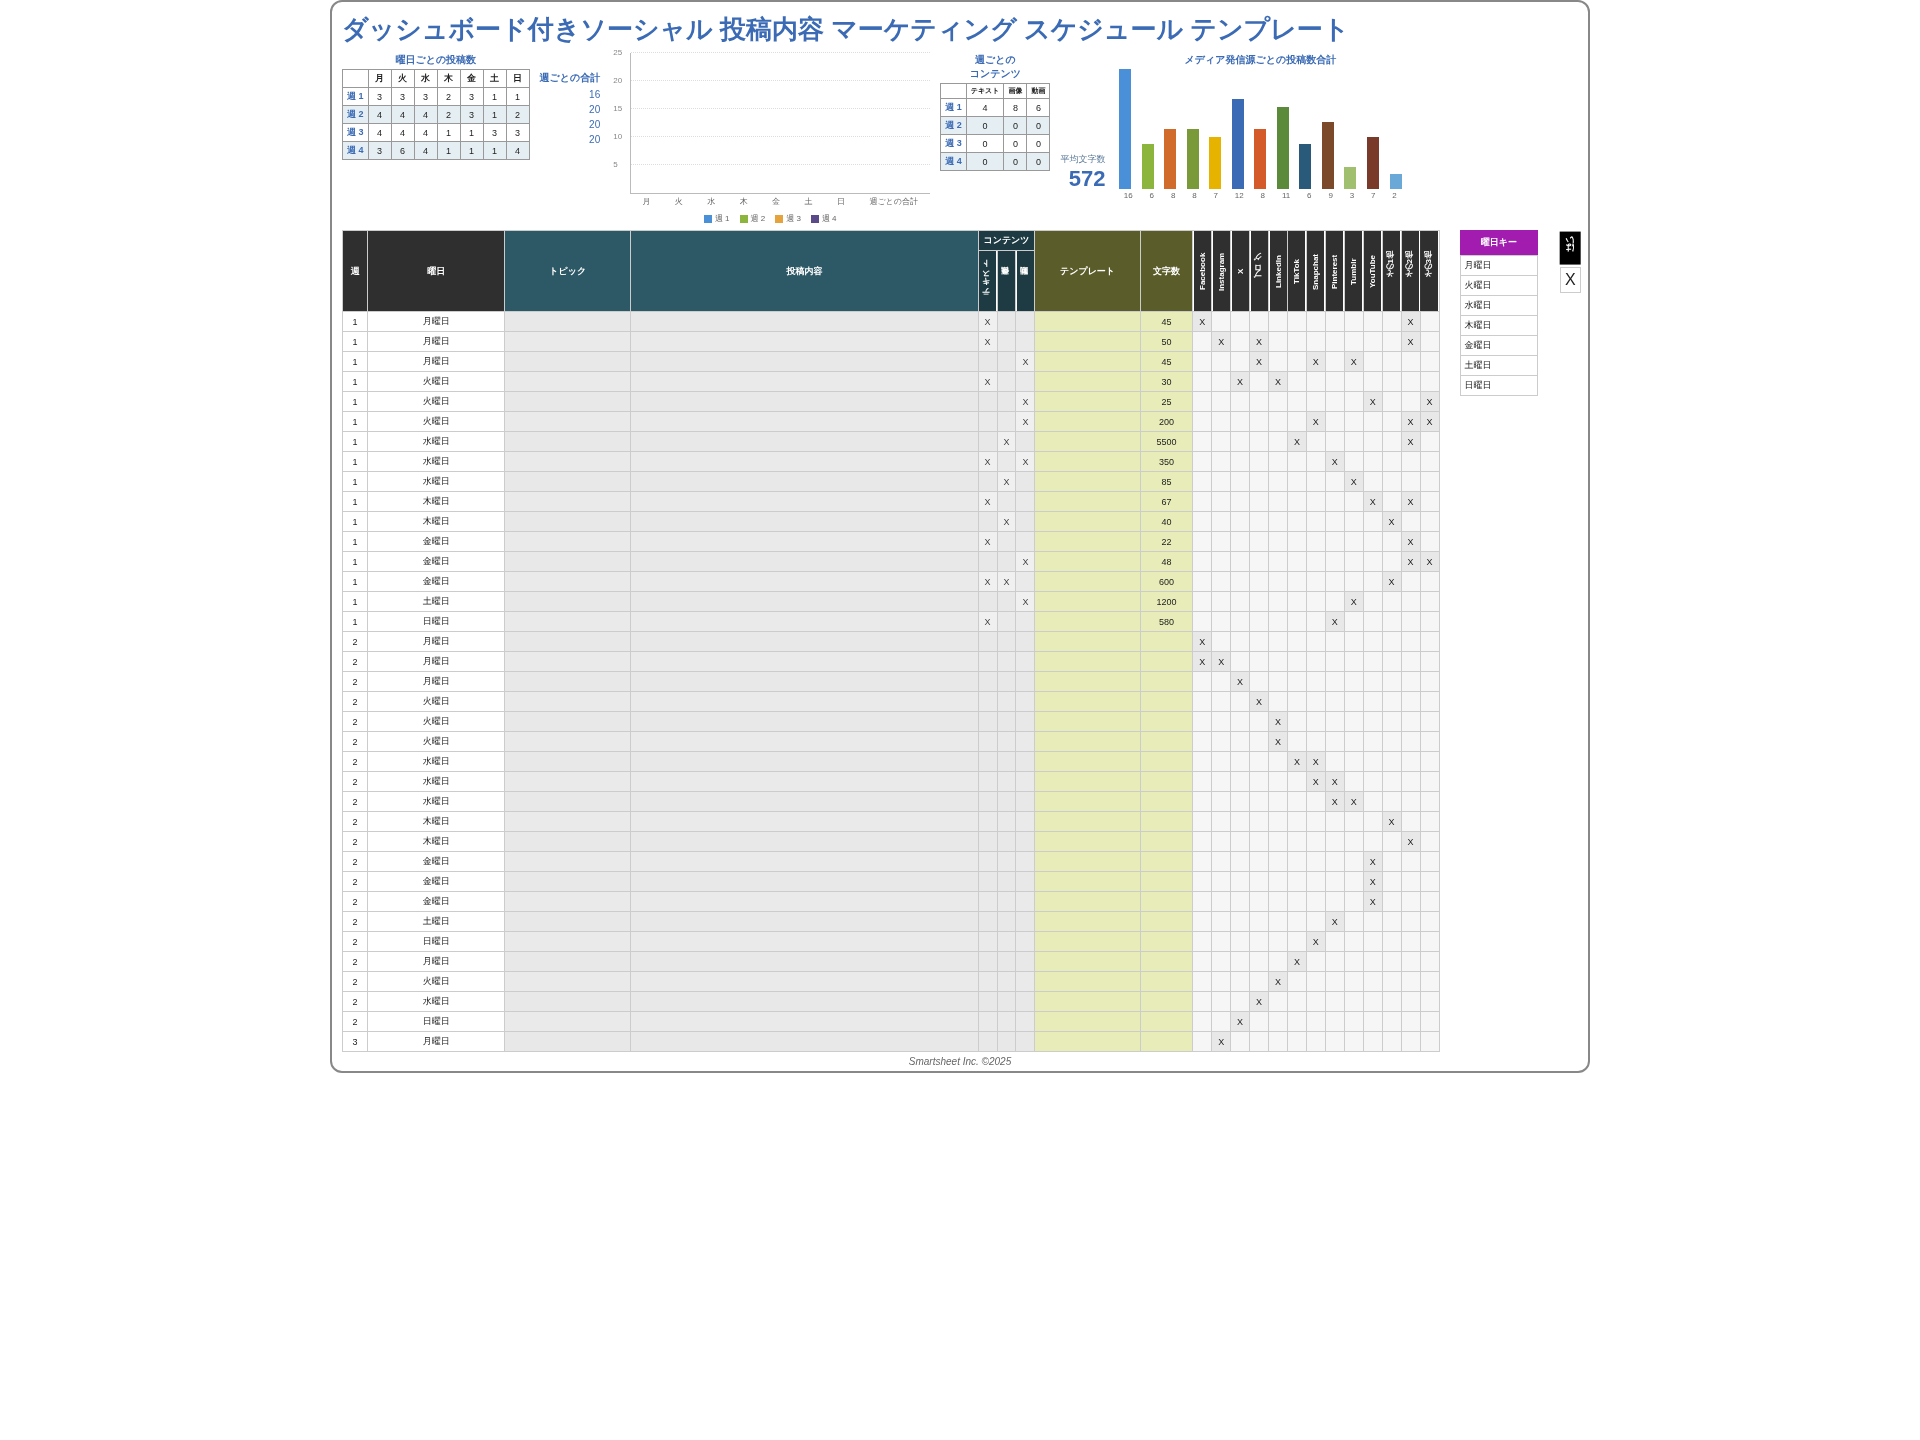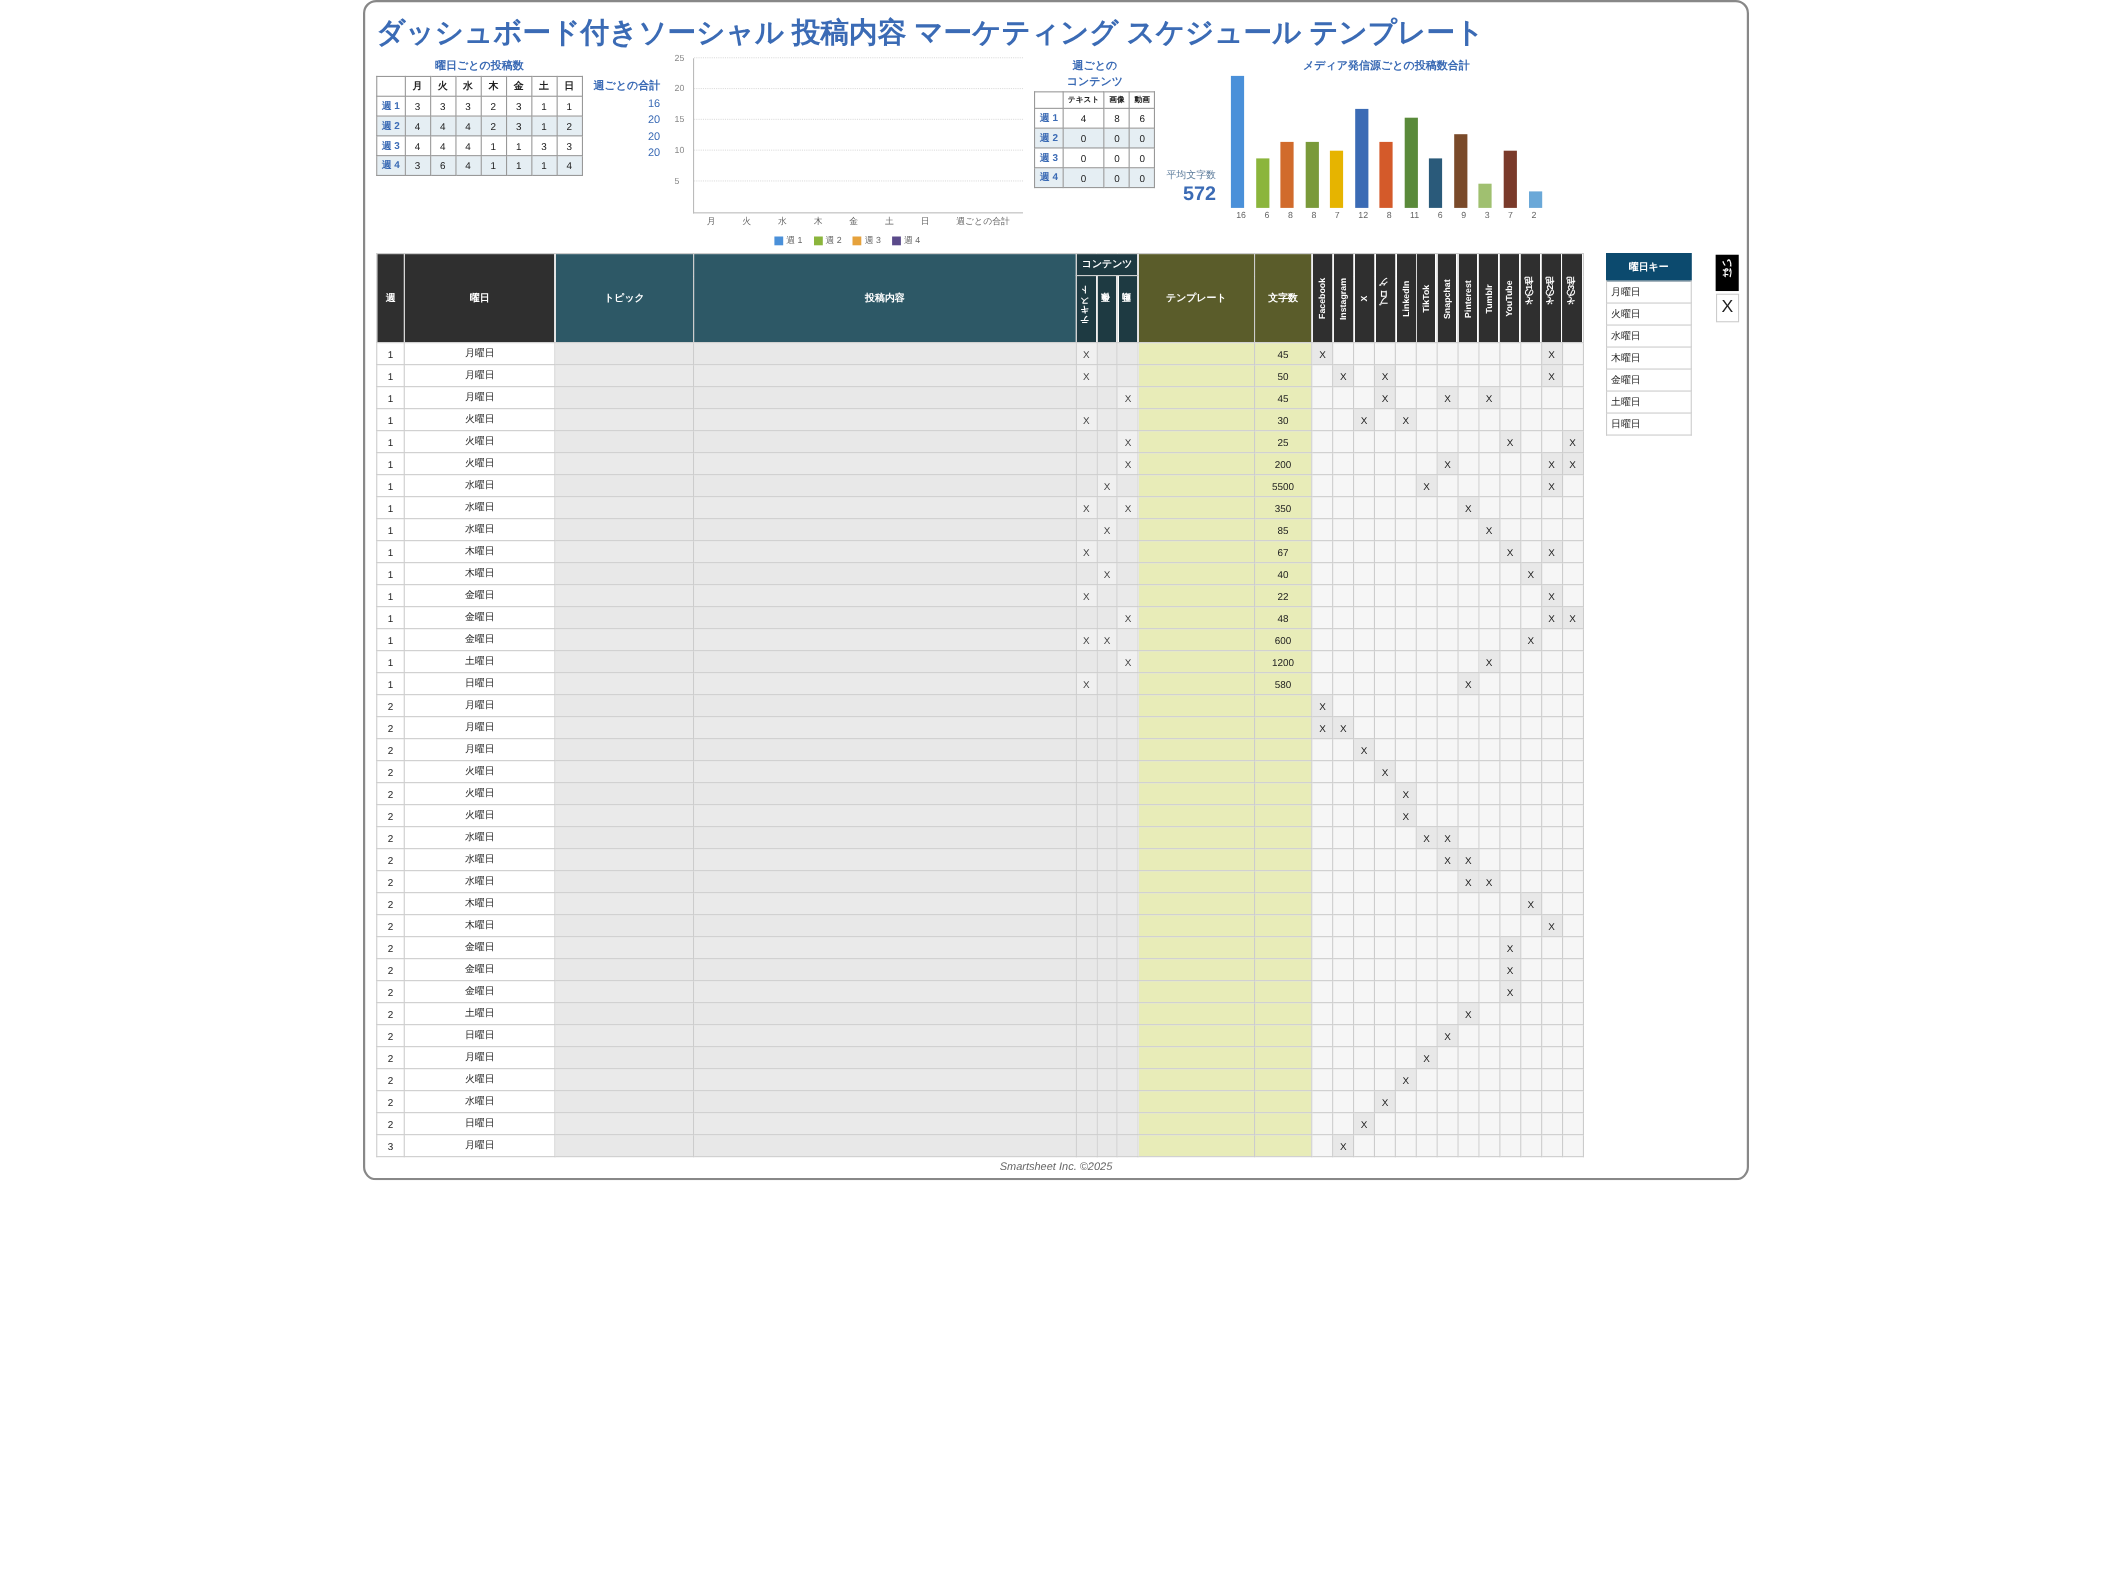--- a/index.html
+++ b/index.html
@@ -19,21 +19,21 @@
 .ygrid{position:absolute;left:0;right:0;border-top:1px dotted #ddd;font-size:8px;color:#888}
 .bars{position:absolute;left:0;right:0;bottom:0;top:0;display:flex;align-items:flex-end;justify-content:space-around}
 .grp{display:flex;align-items:flex-end;gap:1px}
 .bar{width:4px}
 .c1{background:#4a90d9}.c2{background:#8bb53c}.c3{background:#e6a23c}.c4{background:#5a4a8a}
 .xl{display:flex;justify-content:space-around;font-size:8px;color:#666;margin-left:20px;margin-top:2px}
 .legend{display:flex;justify-content:center;gap:10px;font-size:8px;color:#666;margin-top:6px}
 .legend span::before{content:"";display:inline-block;width:8px;height:8px;margin-right:3px;vertical-align:middle}
 .legend .l1::before{background:#4a90d9}.legend .l2::before{background:#8bb53c}.legend .l3::before{background:#e6a23c}.legend .l4::before{background:#5a4a8a}
 .avg{font-size:9px;color:#5a7a9a;text-align:right;padding-top:100px}
-.avg .num{font-size:18px;color:#3b6bb5;font-weight:700;display:block}
+.avg .num{font-size:22px;color:#3b6bb5;font-weight:700;display:block}
 .bigchart-wrap{width:290px}
 .bigchart{height:120px;display:flex;align-items:flex-end;justify-content:space-around;gap:3px}
 .bigbar{width:12px}
 .bb-lbls{display:flex;justify-content:space-around;font-size:8px;color:#666;margin-top:2px}
 
 .tbl-wrap{margin-top:6px;display:flex;gap:20px;align-items:flex-start}
 table.main{border-collapse:collapse;font-size:9px;width:1120px;table-layout:fixed}
 table.main th,table.main td{border:1px solid #ccc;padding:3px 4px;text-align:center;overflow:hidden}
 table.main thead th{background:#2f2f2f;color:#fff;font-size:9px}
 table.main thead th.rot{writing-mode:vertical-rl;transform:rotate(180deg);height:56px;padding:2px 1px;font-size:8px}
@@ -43,21 +43,21 @@
 td.day{text-align:left;padding-left:6px}
 tr.alt-b td.fill{background:#cfe4ef}
 tr.alt-g td.hash{background:#e8ecb8}
 tr.alt-g td.fill{background:#eaeaea}
 tr.alt-b2 td.fill{background:#e8e8e8}
 td.x{background:#f0f0f0;color:#444}
 td.plat{background:#f6f6f6}
 td.platX{background:#e8e8e8}
 .side{width:80px}
 table.key{border-collapse:collapse;font-size:9px;width:100%}
-table.key th{background:#0c4a6e;color:#fff;padding:6px 4px}
+table.key th{background:#a21caf;color:#fff;padding:6px 4px}
 table.key td{border:1px solid #ccc;padding:3px 4px}
 .yn{width:20px}
 table.yn th{background:#000;color:#fff;padding:6px 2px;writing-mode:vertical-rl;transform:rotate(180deg);font-size:9px}
 table.yn td{border:1px solid #ccc;padding:3px 4px;text-align:center}
 .foot{text-align:center;font-size:10px;font-style:italic;color:#666;margin-top:4px}
 </style>
 </head>
 <body>
 
 <div class="page">

